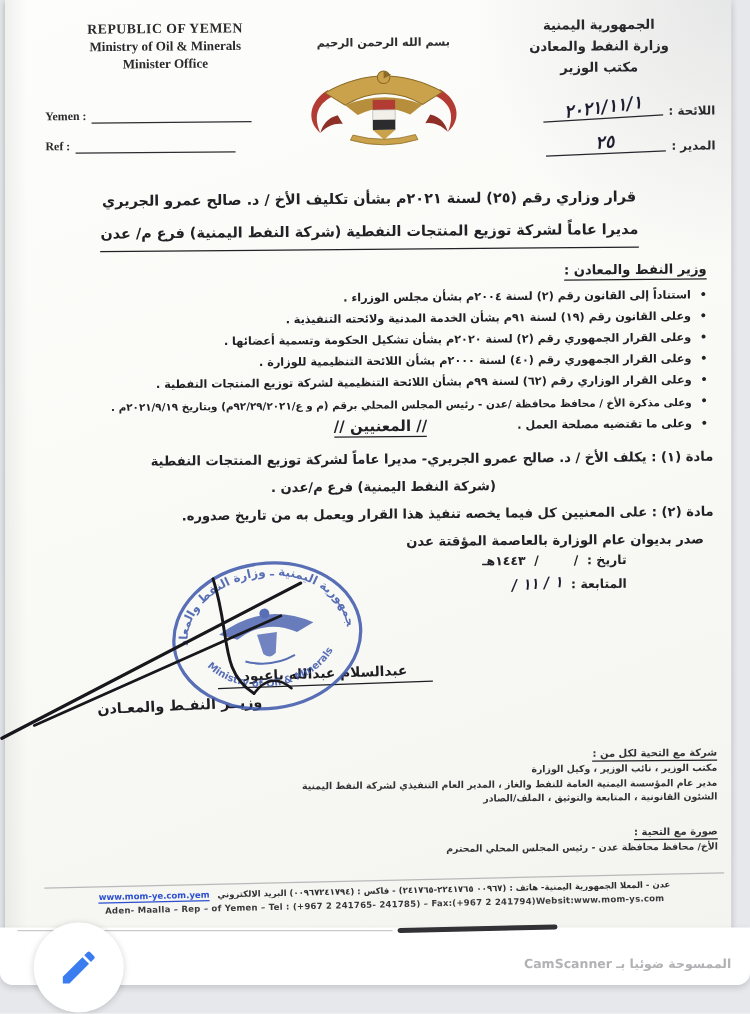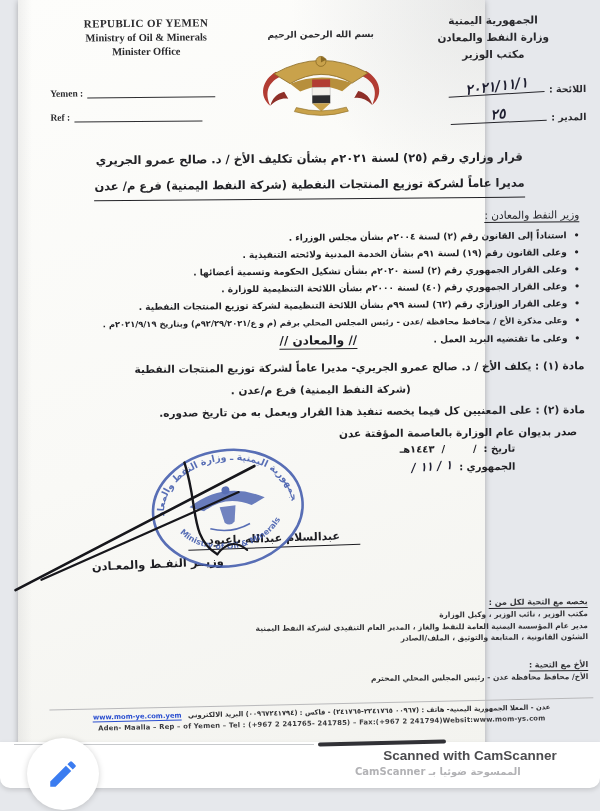--- a/index.html
+++ b/index.html
@@ -1,18 +1,18 @@
 <!DOCTYPE html>
 <html><head>
 <meta charset="utf-8">
 <style>
   html,body{margin:0;padding:0;}
   .screen{position:relative;width:600px;height:811px;background:#e6e8ec;overflow:hidden;
           font-family:"DejaVu Sans",sans-serif;}
-  .page{position:absolute;left:18px;top:0;width:467px;height:748px;
+  .page{position:absolute;left:4px;top:0;width:581px;height:748px;
         background:linear-gradient(160deg,#fdfdfb 0%,#f9f9f6 55%,#f3f3ef 100%);
         box-shadow:0 1px 6px rgba(0,0,0,.28);}
   .page::before{content:"";position:absolute;inset:0;pointer-events:none;
         background:radial-gradient(circle at 100% 0%, rgba(190,192,196,.35), transparent 22%),
                    linear-gradient(90deg, rgba(120,120,125,.10), transparent 3%);}
   .tilt{position:absolute;inset:0;transform:rotate(-0.5deg);transform-origin:50% 40%;}
 
   
   .lh-en{position:absolute;left:28px;top:16px;width:205px;text-align:center;
          font-family:"Liberation Serif",serif;font-weight:bold;color:#2b2b2e;}
@@ -31,21 +31,21 @@
   .ar-line{display:inline-block;min-width:96px;border-bottom:1.6px solid #26262c;text-align:center;
            margin-right:5px;}
   .handwrite{font-style:italic;font-weight:bold;color:#1e1e30;font-size:14px;
              transform:rotate(-4deg);display:inline-block;}
 
   
   .title{position:absolute;left:45px;top:146px;width:495px;text-align:center;direction:rtl;
          font-size:11.5px;font-weight:bold;color:#222226;line-height:26px;}
   .u{border-bottom:1.6px solid #222226;display:inline-block;padding-bottom:1px;}
   .preamble{position:absolute;left:38px;top:206px;width:524px;direction:rtl;color:#222226;}
-  .preamble .hd{font-size:10.5px;font-weight:normal;text-align:right;}
+  .preamble .hd{font-size:10.5px;font-weight:bold;text-align:right;}
   .preamble .li{display:flex;gap:7px;font-size:9px;font-weight:bold;margin-top:4.6px;
                 white-space:nowrap;line-height:12.5px;}
   .preamble .li:first-of-type{margin-top:7px;}
   .bullet{font-size:9px;}
   .decree{position:absolute;left:150px;top:334px;width:300px;text-align:center;direction:rtl;
           font-size:12px;font-weight:bold;color:#1f1f24;}
   .art{position:absolute;direction:rtl;font-size:10.5px;font-weight:bold;color:#222226;white-space:nowrap;}
   .a1a{left:38px;top:362px;width:528px;text-align:right;}
   .a1b{left:38px;top:384px;width:528px;text-align:center;}
   .a2{left:38px;top:406px;width:528px;text-align:right;}
@@ -79,21 +79,21 @@
   .f-en{direction:ltr;font-size:6.8px;margin-top:3px;letter-spacing:.2px;color:#3a3a3d;font-weight:bold;}
 
   
   .scan-edge{position:absolute;left:318px;top:741px;width:128px;height:4px;background:#313136;
              border-radius:2px;transform:rotate(-1.3deg);z-index:6;}
   .seam{position:absolute;left:14px;top:744px;width:300px;height:1px;background:#c7c9cc;z-index:6;}
   .cam-bar{position:absolute;left:0;top:742px;width:600px;height:46px;background:#ffffff;
            border-radius:0 0 10px 10px;box-shadow:0 2px 5px rgba(0,0,0,.14);z-index:5;}
   .scan-label-en{position:absolute;left:355px;top:748px;width:230px;text-align:center;
            font-family:"Liberation Sans",sans-serif;font-size:13.5px;font-weight:bold;color:#4c4c4f;z-index:7;}
-  .scan-label-ar{position:absolute;left:355px;top:766px;width:230px;text-align:left;direction:rtl;
+  .scan-label-ar{position:absolute;left:355px;top:766px;width:230px;text-align:right;direction:rtl;
            font-size:10px;color:#b2b2b5;z-index:7;font-weight:bold;}
   .fab{position:absolute;left:27px;top:738px;width:72px;height:72px;border-radius:50%;background:#fff;
        box-shadow:0 1px 6px rgba(0,0,0,.18);display:flex;align-items:center;justify-content:center;
        z-index:8;cursor:pointer;border:none;}
 </style>
 </head>
 <body>
 
 <div class="screen">
   <div class="page">
@@ -174,33 +174,33 @@
         <div class="li">
             <span class="bullet">•</span>
             <span>وعلى القرار الوزاري رقم (٦٢) لسنة ٩٩م بشأن اللائحة التنظيمية لشركة توزيع المنتجات النفطية .</span>
           </div>
         <div class="li" style="font-size:8.3px;">
             <span class="bullet">•</span>
             <span>وعلى مذكرة الأخ / محافظ محافظة /عدن - رئيس المجلس المحلي برقم (م و ع/٩٢/٢٩/٢٠٢١م) وبتاريخ ٢٠٢١/٩/١٩م .</span>
           </div>
         <div class="li">
             <span class="bullet">•</span>
-            <span>وعلى ما تقتضيه البريد العمل .</span>
-          </div>
-      </div>
-
-      <div class="decree"><span class="u">// والمعادن //</span></div>
+            <span>وعلى ما تقتضيه مصلحة العمل .</span>
+          </div>
+      </div>
+
+      <div class="decree"><span class="u">// المعنيين //</span></div>
       <div class="art a1a">مادة (١) : يكلف الأخ / د. صالح عمرو الجريري- مديرا عاماً لشركة توزيع المنتجات النفطية</div>
       <div class="art a1b">(شركة النفط اليمنية) فرع م/عدن .</div>
       <div class="art a2">مادة (٢) : على المعنيين كل فيما يخصه تنفيذ هذا القرار ويعمل به من تاريخ صدوره.</div>
 
       <div class="issued">
         <div>صدر بديوان عام الوزارة بالعاصمة المؤقتة عدن</div>
         <div class="row pre"><span>تاريخ :</span>  <span class="pre">/        /  ١٤٤٣هـ</span></div>
-        <div class="row pre"><span>الجمهوري :</span>  <span class="handwrite pre" style="font-size:12px;">١ / ١١ /</span></div>
+        <div class="row pre"><span>المتابعة :</span>  <span class="handwrite pre" style="font-size:12px;">١ / ١١ /</span></div>
       </div>
 
       <svg class="stamp" viewBox="0 0 160 124">
         <ellipse cx="80" cy="62" rx="75" ry="58" fill="none" stroke="#3d57ab" stroke-width="2.6"></ellipse>
         <path id="arcTop" d="M 16 62 A 64 48 0 0 1 144 62" fill="none"></path>
         <text font-size="9.5" font-weight="bold" fill="#3d57ab">
           <textPath href="#arcTop" startOffset="50%" text-anchor="middle">الجمهورية اليمنية ـ وزارة النفط والمعادن</textPath>
         </text>
         <path id="arcBot" d="M 24 70 A 58 44 0 0 0 136 70" fill="none"></path>
         <text font-size="8" font-weight="bold" fill="#3d57ab">
@@ -216,43 +216,42 @@
         <path d="M8 152 L 248 30" stroke="#17171c" stroke-width="2.6" fill="none" stroke-linecap="round"></path>
         <path d="M34 142 L 232 56" stroke="#17171c" stroke-width="2.2" fill="none" stroke-linecap="round"></path>
         <path d="M178 26 C 192 70 182 100 210 118" stroke="#17171c" stroke-width="2.4" fill="none" stroke-linecap="round"></path>
         <path d="M210 118 q 14 -18 30 -4" stroke="#17171c" stroke-width="2" fill="none" stroke-linecap="round"></path>
       </svg>
 
       <div class="signer-name">عبدالسلام عبدالله باعبود</div>
       <div class="signer-title">وزيــر النفـط والمعـادن</div>
 
       <div class="dist">
-        <div><span class="hd u">يخصه مع التحية لكل من :</span></div>
+        <div><span class="hd u">شركة مع التحية لكل من :</span></div>
         <div class="it">مكتب الوزير ، نائب الوزير ، وكيل الوزارة</div>
         <div class="it">مدير عام المؤسسة اليمنية العامة للنفط والغاز ، المدير العام التنفيذي لشركة النفط اليمنية</div>
         <div class="it">الشئون القانونية ، المتابعة والتوثيق ، الملف/الصادر</div>
         <div class="gap"></div>
-        <div><span class="hd u">الأخ مع التحية :</span></div>
+        <div><span class="hd u">صورة مع التحية :</span></div>
         <div class="it pre">الأخ/ محافظ محافظة عدن - رئيس المجلس المحلي        المحترم</div>
       </div>
 
       <div class="footer">
         <div class="f-ar">
           <span>عدن - المعلا الجمهورية اليمنية- هاتف : (٠٠٩٦٧ ٢٢٤١٧٦٥-٢٤١٧٦٥) - فاكس : (٠٠٩٦٧٢٤١٧٩٤) البريد الالكتروني</span>
           <span class="f-url">www.mom-ye.com.yem</span>
         </div>
         <div class="f-en">Aden- Maalla – Rep – of Yemen – Tel : (+967 2 241765- 241785) – Fax:(+967 2 241794)Websit:www.mom-ys.com</div>
       </div>
 
     </div>
   </div>
 
   <div class="cam-bar"></div>
   <div class="seam"></div>
   <div class="scan-edge"></div>
-  <div class="scan-label-en">Scanned with CamScanner</div>
   <div class="scan-label-ar">الممسوحة ضوئيا بـ CamScanner</div>
   <button class="fab">
     <svg width="34" height="34" viewBox="0 0 24 24">
       <path d="M3 17.25V21h3.75L17.81 9.94l-3.75-3.75L3 17.25zM20.71 7.04a1 1 0 0 0 0-1.41l-2.34-2.34a1 1 0 0 0-1.41 0l-1.83 1.83 3.75 3.75 1.83-1.83z" fill="#3b7cf0"></path>
     </svg>
   </button>
 </div>
 
 </body></html>

